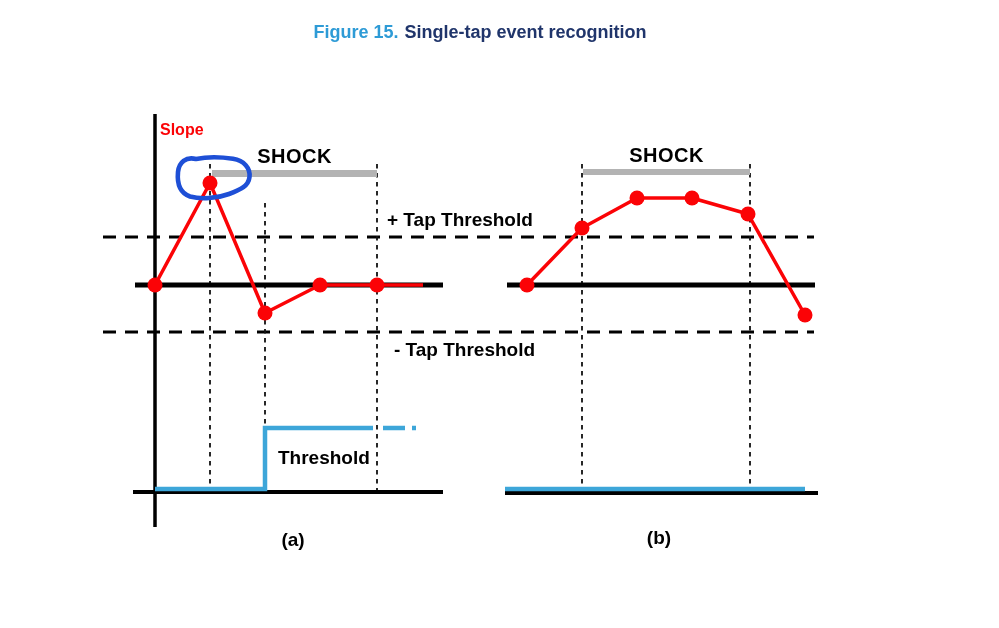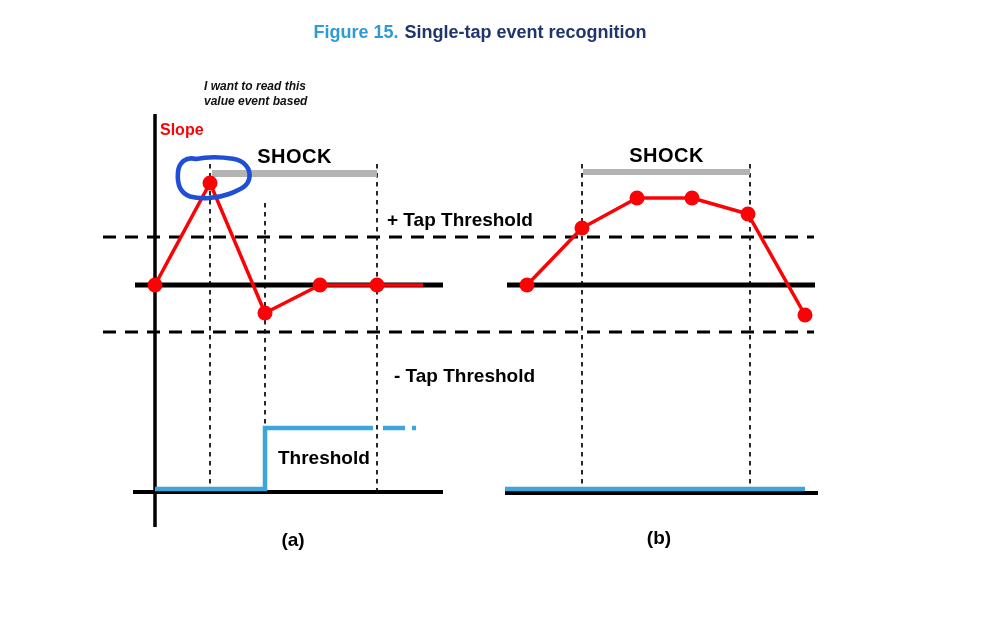--- a/index.html
+++ b/index.html
@@ -10,21 +10,21 @@
   .lbl{position:absolute;font-weight:bold;color:#000;white-space:nowrap;}
   #figure-title{left:0;top:22px;width:960px;text-align:center;font-size:18px;}
   #figure-title .fig-num{color:#2e9bd6;margin-right:6px;}
   #figure-title .fig-name{color:#20356b;}
   #annotation-note{left:204px;top:79px;font-size:12px;font-style:italic;
        line-height:15px;font-weight:bold;color:#111;}
   #slope-label{left:160px;top:121px;font-size:16px;color:#fb0306;}
   #shock-label-a{left:212px;top:145px;width:165px;text-align:center;font-size:20px;letter-spacing:.5px;}
   #shock-label-b{left:583px;top:144px;width:167px;text-align:center;font-size:20px;letter-spacing:.5px;}
   #pos-threshold-label{left:387px;top:209px;font-size:19px;text-align:center;}
-  #neg-threshold-label{left:394px;top:339px;font-size:19px;margin-top:26px;}
+  #neg-threshold-label{left:394px;top:339px;font-size:19px;}
   #interrupt-label{left:278px;top:447px;font-size:19px;}
   #panel-a-label{left:263px;top:529px;width:60px;text-align:center;font-size:19px;}
   #panel-b-label{left:629px;top:527px;width:60px;text-align:center;font-size:19px;}
 </style>
 </head>
 <body>
 
 <div id="stage">
 
   <svg id="plot" width="999" height="628" viewBox="0 0 999 628">
@@ -64,24 +64,20 @@
              C 201 199.5, 217 198.5, 229 194
              C 241 189.5, 248.5 186, 249.5 177
              C 250.5 168, 244 160.5, 233 158.8
              C 221 157, 205 157.2, 196 159 Z" fill="none" stroke="#1e4fd6" stroke-width="4.6" stroke-linecap="round" stroke-linejoin="round"></path>
   </svg>
 
   <div class="lbl" id="figure-title">
     <span class="fig-num">Figure 15.</span><span class="fig-name">Single-tap event recognition</span>
   </div>
 
-  <div class="lbl" id="annotation-note">
-    <div>I want to read this</div>
-    <div>value event based</div>
-  </div>
 
   <div class="lbl" id="slope-label">Slope</div>
   <div class="lbl" id="shock-label-a">SHOCK</div>
   <div class="lbl" id="shock-label-b">SHOCK</div>
   <div class="lbl" id="pos-threshold-label">+ Tap Threshold</div>
   <div class="lbl" id="neg-threshold-label">- Tap Threshold</div>
   <div class="lbl" id="interrupt-label">Threshold</div>
   <div class="lbl" id="panel-a-label">(a)</div>
   <div class="lbl" id="panel-b-label">(b)</div>
 </div>

